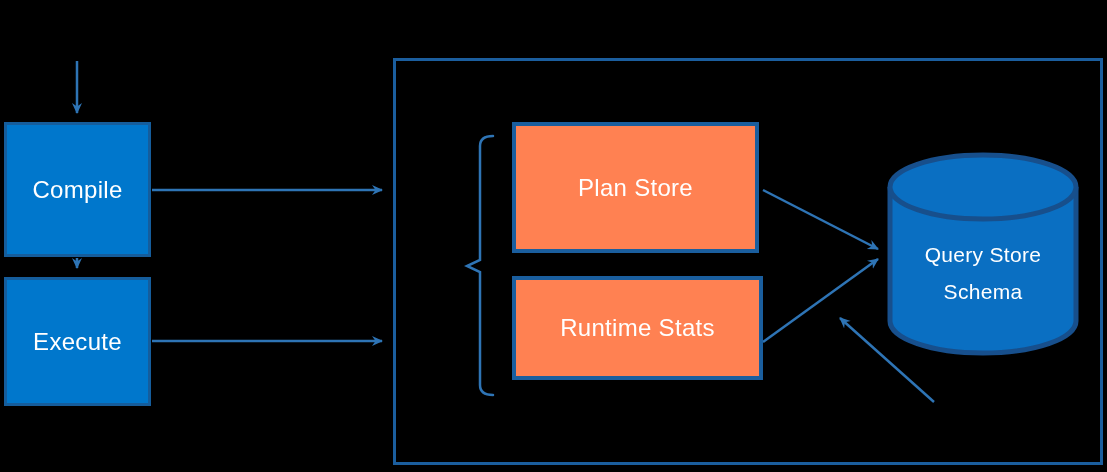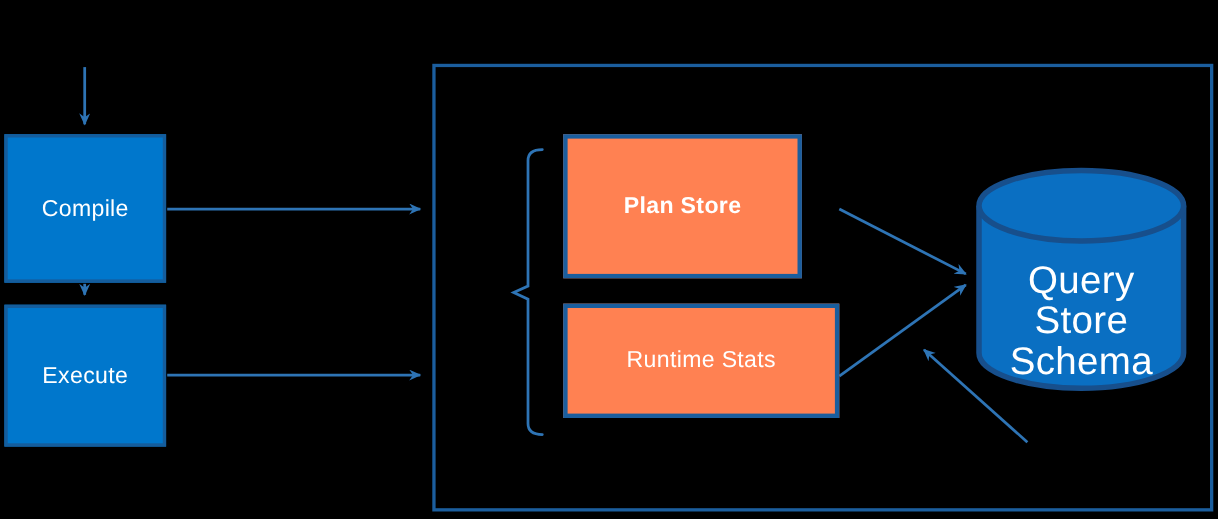--- a/index.html
+++ b/index.html
@@ -8,21 +8,21 @@
     width:1107px;height:472px;
     background:#000000;
     font-family:"Liberation Sans", sans-serif;
     overflow:hidden;
   }
   #wires{position:absolute;left:0;top:0;width:1107px;height:472px;}
   .node{
     position:absolute;
     display:flex;align-items:center;justify-content:center;
     color:#ffffff;
-    font-size:21px;
+    font-size:24px;
     letter-spacing:.3px;
     text-align:center;
     box-sizing:border-box;
   }
   .blue-box{
     background:#0077CC;
     border:3px solid #155D9C;
   }
   .orange-box{
     background:#FF8152;
@@ -30,25 +30,25 @@
   }
   .container-box{
     position:absolute;
     left:393px;top:58px;width:710px;height:407px;
     border:3px solid #1B5E9E;
     box-sizing:border-box;
     background:transparent;
   }
   #compile{left:4px;top:122px;width:147px;height:135px;}
   #execute{left:4px;top:277px;width:147px;height:129px;}
-  #plan-store{left:512px;top:122px;width:217px;height:131px;font-weight:bold;}
+  #plan-store{left:512px;top:122px;width:247px;height:131px;}
   #runtime-stats{left:512px;top:276px;width:251px;height:104px;}
   #cylinder-label{
     position:absolute;left:890px;top:236px;width:186px;
-    color:#fff;font-size:35px;line-height:37px;text-align:center;
+    color:#fff;font-size:21px;line-height:37px;text-align:center;
     letter-spacing:.3px;
   }
 </style>
 </head>
 <body>
 
 <div id="stage">
 
   <div class="container-box"></div>
 

